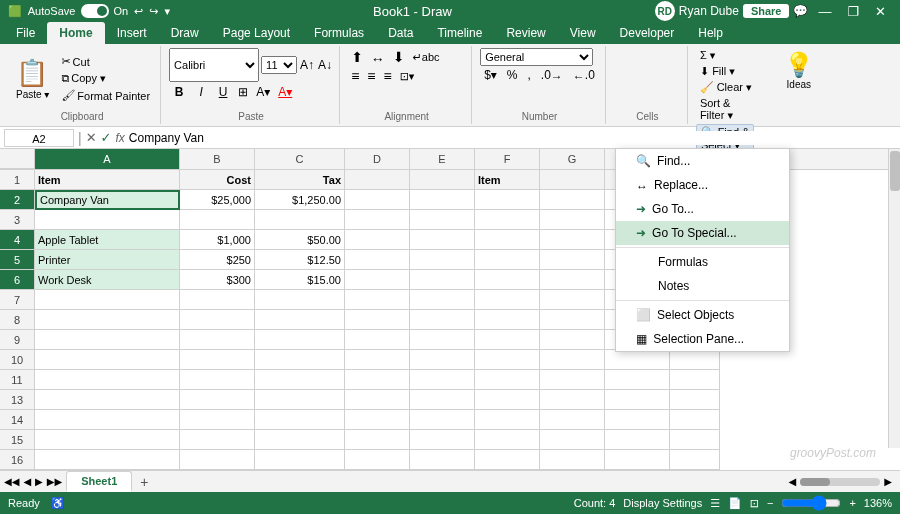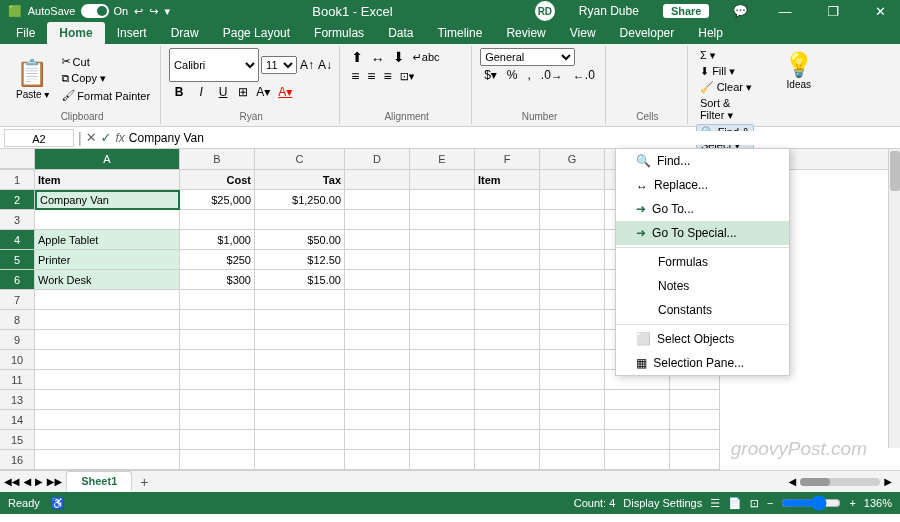--- a/index.html
+++ b/index.html
@@ -2,21 +2,21 @@
 <html><head>
   <meta charset="utf-8">
   <style>
     * { box-sizing: border-box; margin: 0; padding: 0; }
     body { font-family: 'Segoe UI', Arial, sans-serif; font-size: 11px; background: #fff; user-select: none; overflow: hidden; width: 900px; height: 522px; }
 
     
     .title-bar { background: #217346; color: #fff; height: 22px; display: flex; align-items: center; justify-content: space-between; padding: 0 8px; font-size: 12px; }
     .title-bar-left { display: flex; align-items: center; gap: 6px; font-size: 11px; }
     .title-bar-center { font-size: 13px; font-weight: 500; }
-    .title-bar-right { display: flex; align-items: center; gap: 24px; font-size: 12px; }
+    .title-bar-right { display: flex; align-items: center; gap: 4px; font-size: 12px; }
     .title-btn { color: #fff; cursor: pointer; padding: 0 6px; font-size: 13px; }
     .autosave-toggle { display: flex; align-items: center; gap: 4px; font-size: 11px; }
     .toggle-pill { background: #fff; border-radius: 8px; width: 28px; height: 14px; position: relative; display: inline-block; }
     .toggle-dot { background: #217346; width: 10px; height: 10px; border-radius: 50%; position: absolute; top: 2px; left: 16px; }
 
     
     .ribbon { background: #f3f3f3; border-bottom: 1px solid #d0d0d0; }
     .ribbon-tabs { background: #217346; display: flex; align-items: flex-end; padding: 0 4px; gap: 0; }
     .ribbon-tab { color: #fff; padding: 4px 12px; font-size: 12px; cursor: pointer; border-radius: 3px 3px 0 0; }
     .ribbon-tab.active { background: #f3f3f3; color: #217346; font-weight: 600; }
@@ -95,21 +95,21 @@
     <div class="autosave-toggle">
       <div class="toggle-pill">
         <div class="toggle-dot"></div>
       </div>
       <span>On</span>
     </div>
     <span>↩</span>
     <span>↪</span>
     <span>▾</span>
   </div>
-  <div class="title-bar-center">Book1 - Excel</div>
+  <div class="title-bar-center">Book1 - Draw</div>
   <div class="title-bar-right">
     <span style="background:#fff;color:#217346;border-radius:50%;width:20px;height:20px;display:flex;align-items:center;justify-content:center;font-size:10px;font-weight:bold;">RD</span>
     <span>Ryan Dube</span>
     <span style="background:#fff;color:#217346;padding:1px 8px;border-radius:3px;font-size:11px;font-weight:600;">Share</span>
     <span>💬</span>
     <span class="title-btn">—</span>
     <span class="title-btn">❐</span>
     <span class="title-btn close">✕</span>
   </div>
 </div>
@@ -161,21 +161,21 @@
         </div>
         <div class="ribbon-row">
           <button style="font-weight:bold;font-size:12px;width:20px;height:18px;border:none;cursor:pointer;background:transparent;">B</button>
           <button style="font-style:italic;font-size:12px;width:20px;height:18px;border:none;cursor:pointer;background:transparent;">I</button>
           <button style="text-decoration:underline;font-size:12px;width:20px;height:18px;border:none;cursor:pointer;background:transparent;">U</button>
           <span style="font-size:12px;cursor:pointer;padding:1px 3px;">⊞</span>
           <span style="font-size:12px;cursor:pointer;padding:1px 3px;">A▾</span>
           <span style="font-size:12px;cursor:pointer;padding:1px 3px;text-decoration:underline;color:red;">A▾</span>
         </div>
       </div>
-      <div class="ribbon-group-label">Ryan</div>
+      <div class="ribbon-group-label">Paste</div>
     </div>
 
     <div class="ribbon-group" style="min-width:130px;">
       <div class="ribbon-group-content vertical">
         <div class="ribbon-row">
           <span style="font-size:14px;cursor:pointer;padding:1px 3px;">⬆</span>
           <span style="font-size:14px;cursor:pointer;padding:1px 3px;">↔</span>
           <span style="font-size:14px;cursor:pointer;padding:1px 3px;">⬇</span>
           <span style="font-size:11px;cursor:pointer;padding:1px 3px;">↵abc</span>
         </div>
@@ -185,21 +185,21 @@
           <span style="font-size:14px;cursor:pointer;padding:1px 3px;">≡</span>
           <span style="font-size:11px;cursor:pointer;padding:1px 3px;">⊡▾</span>
         </div>
       </div>
       <div class="ribbon-group-label">Alignment</div>
     </div>
 
     <div class="ribbon-group" style="min-width:100px;">
       <div class="ribbon-group-content vertical">
         <div class="ribbon-row">
-          <select style="width:95px;font-size:11px;height:18px;">
+          <select style="width:113px;font-size:11px;height:18px;">
             <option>General</option>
           </select>
         </div>
         <div class="ribbon-row">
           <span style="font-size:12px;cursor:pointer;padding:1px 4px;">$▾</span>
           <span style="font-size:12px;cursor:pointer;padding:1px 4px;">%</span>
           <span style="font-size:12px;cursor:pointer;padding:1px 4px;">,</span>
           <span style="font-size:12px;cursor:pointer;padding:1px 4px;">.0→</span>
           <span style="font-size:12px;cursor:pointer;padding:1px 4px;">←.0</span>
         </div>
@@ -436,21 +436,21 @@
         <div class="cell col-g"></div>
         <div class="cell col-h"></div>
         <div class="cell col-i"></div>
       </div>
     </div>
 
   <div class="scrollbar-v">
     <div class="scrollbar-thumb"></div>
   </div>
 
-  <div style="position:absolute;bottom:10px;right:33px;color:rgba(150,150,150,0.5);font-size:19px;font-style:italic;">groovyPost.com</div>
+  <div style="position:absolute;bottom:10px;right:24px;color:rgba(150,150,150,0.5);font-size:12px;font-style:italic;">groovyPost.com</div>
 </div>
 
 <div style="display:flex;align-items:center;background:#f3f3f3;border-top:1px solid #d0d0d0;height:22px;">
   <div style="display:flex;align-items:center;padding:0 4px;gap:4px;">
     <span style="font-size:10px;cursor:pointer;">◀◀</span>
     <span style="font-size:10px;cursor:pointer;">◀</span>
     <span style="font-size:10px;cursor:pointer;">▶</span>
     <span style="font-size:10px;cursor:pointer;">▶▶</span>
   </div>
   <div class="sheet-tab active">Sheet1</div>
@@ -503,24 +503,20 @@
   </div>
   <div class="dropdown-separator"></div>
   <div class="dropdown-item">
     <span style="width:16px;display:inline-block;"></span>
     <span>Formulas</span>
   </div>
   <div class="dropdown-item">
     <span style="width:16px;display:inline-block;"></span>
     <span>Notes</span>
   </div>
-  <div class="dropdown-item">
-    <span style="width:16px;display:inline-block;"></span>
-    <span>Constants</span>
-  </div>
   <div class="dropdown-separator"></div>
   <div class="dropdown-item">
     <span>⬜</span>
     <span>Select Objects</span>
   </div>
   <div class="dropdown-item">
     <span>▦</span>
     <span>Selection Pane...</span>
   </div>
 </div>

